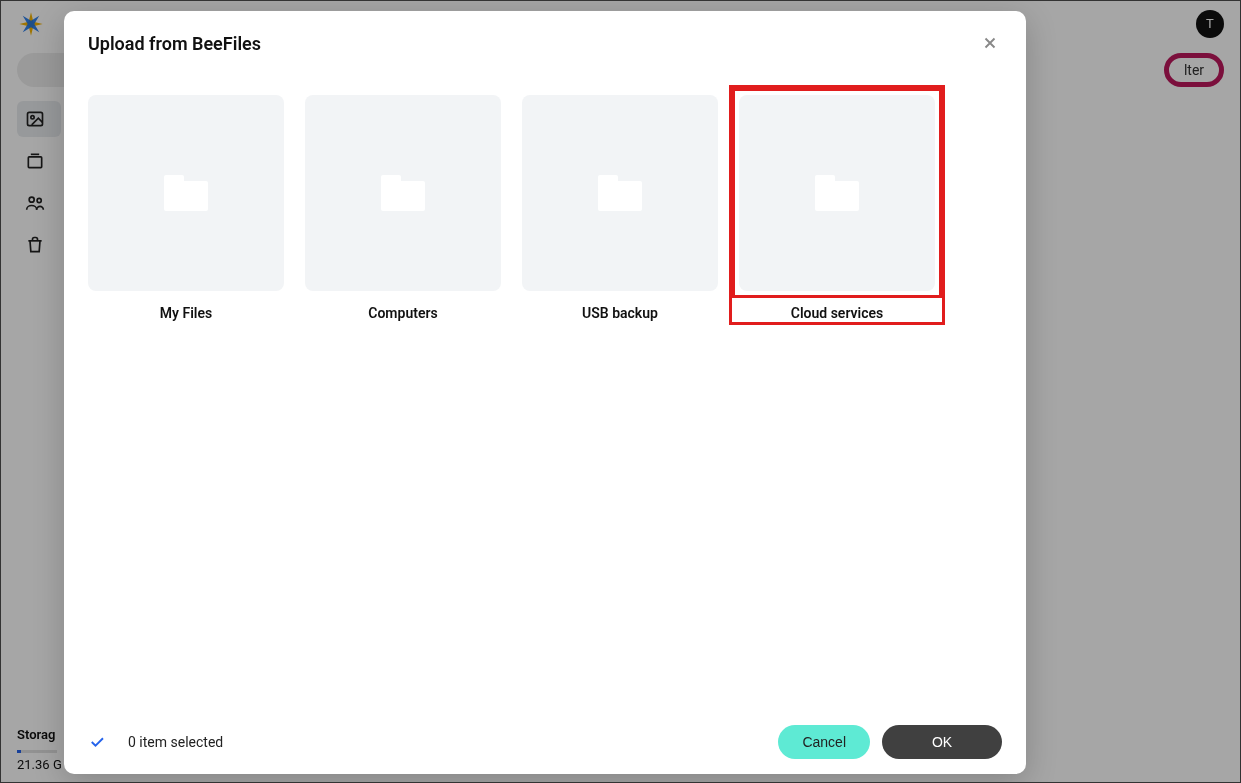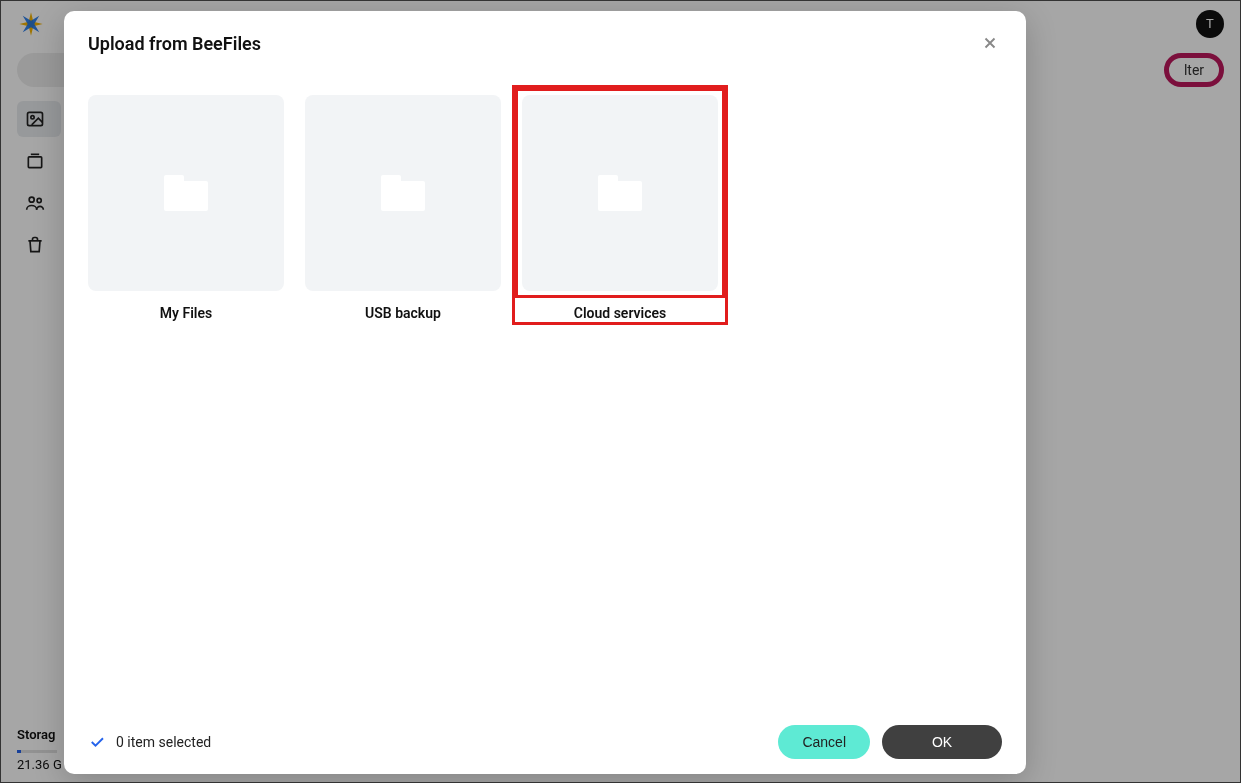--- a/index.html
+++ b/index.html
@@ -158,21 +158,21 @@
       font-weight: 600;
       color: #111;
       margin-top: 14px;
     }
     .modal-footer {
       height: 64px;
       padding: 0 24px;
       display: flex; align-items: center; justify-content: space-between;
     }
     .selected-info {
-      display: flex; align-items: center; gap: 10px;
+      display: flex; align-items: center; gap: 22px;
       font-size: 14px; color: #222;
     }
     .check-icon { width: 18px; height: 18px; color: #2563eb; }
     .footer-buttons { display: flex; gap: 12px; }
     .btn {
       height: 34px; padding: 0 24px;
       border-radius: 18px; border: none;
       font-size: 14px; cursor: pointer;
     }
     .btn-cancel { background: #5eead4; color: #222; }
@@ -250,20 +250,28 @@
 
       <div class="folder-card">
         <div class="folder-thumb-wrap">
             <div class="folder-thumb">
               <div class="folder-icon"></div>
             </div>
           </div>
         <div class="folder-label">My Files</div>
       </div>
 
+      <div class="folder-card">
+        <div class="folder-thumb-wrap">
+            <div class="folder-thumb">
+              <div class="folder-icon"></div>
+            </div>
+          </div>
+        <div class="folder-label">Computers</div>
+      </div>
 
       <div class="folder-card">
         <div class="folder-thumb-wrap">
             <div class="folder-thumb">
               <div class="folder-icon"></div>
             </div>
           </div>
         <div class="folder-label">USB backup</div>
       </div>
 

